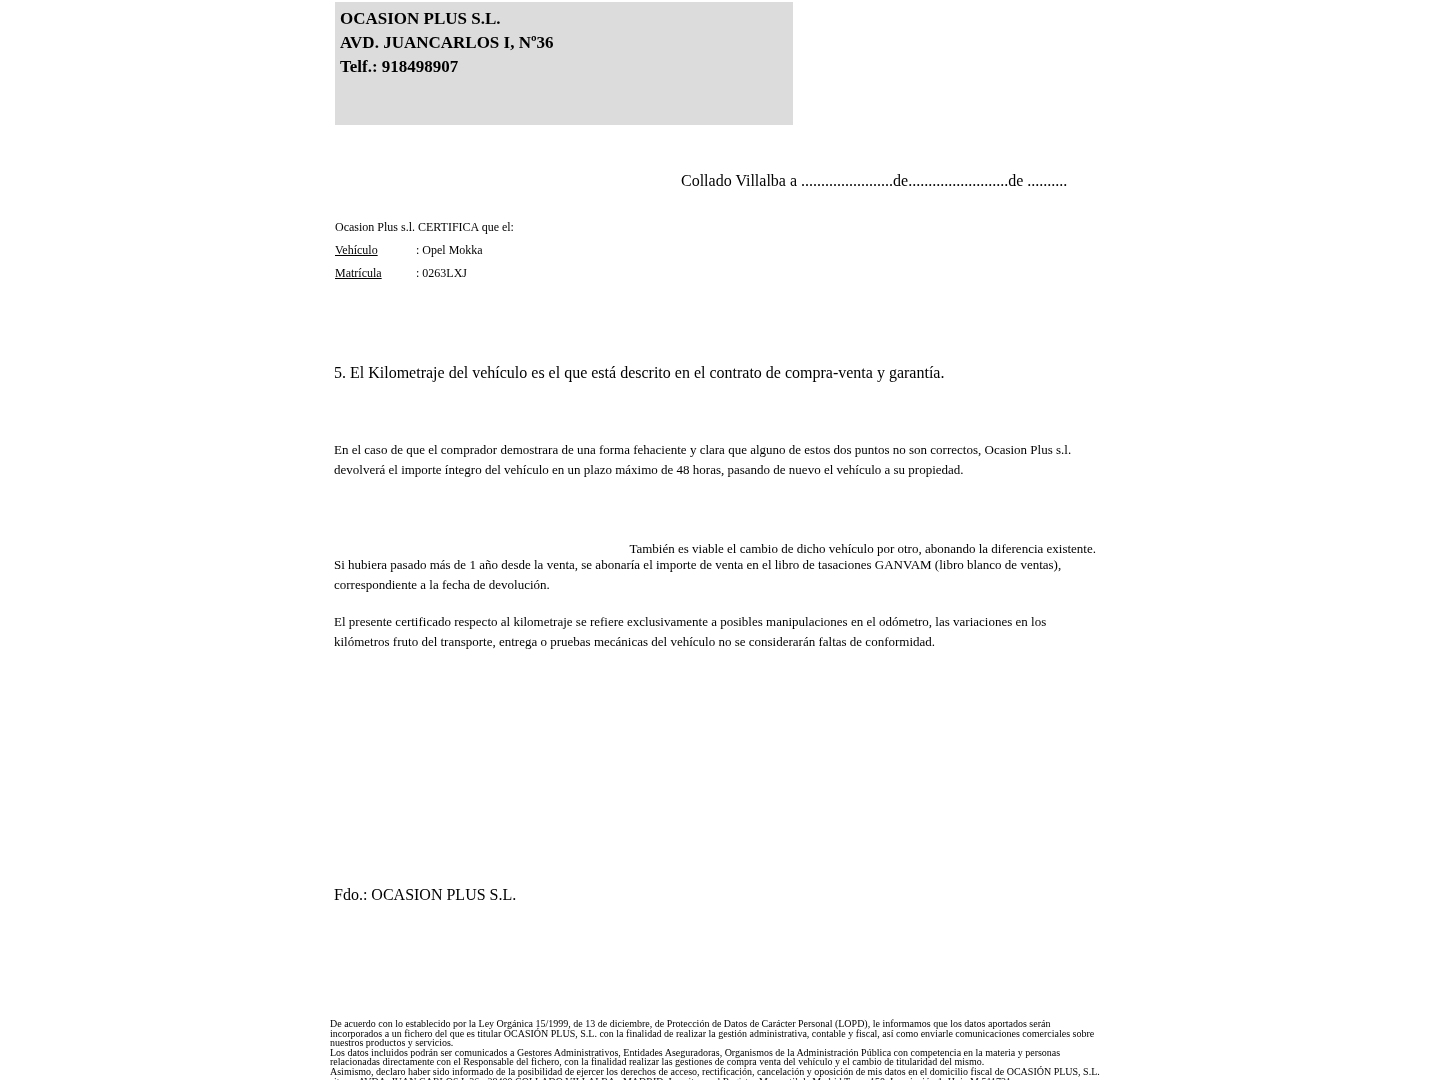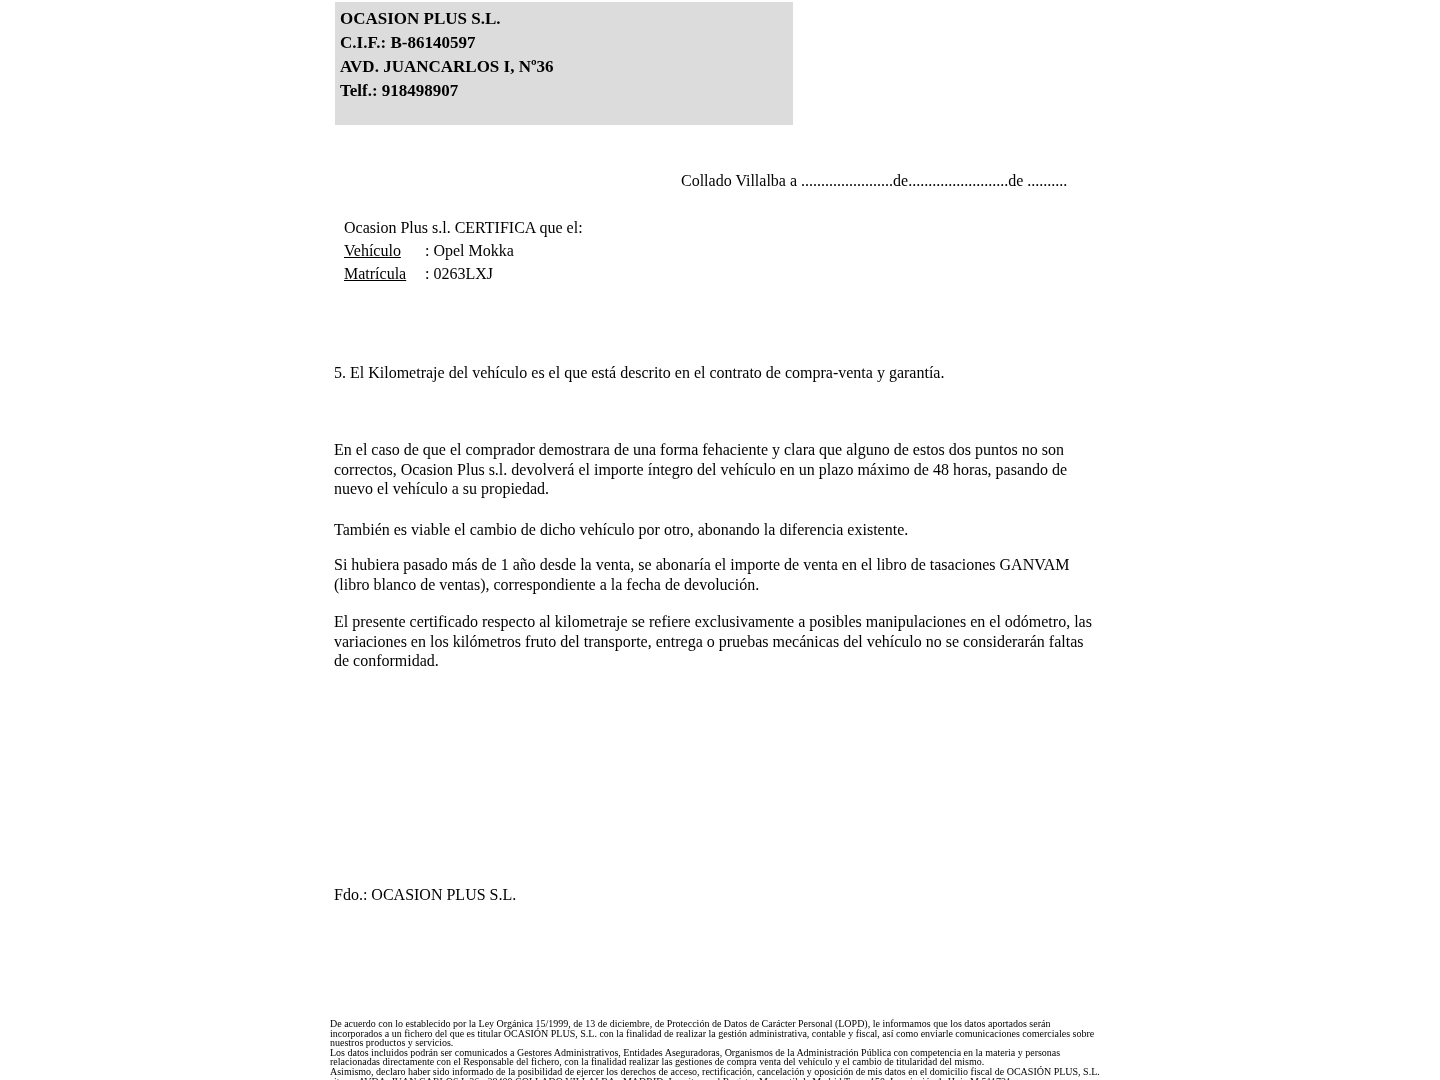--- a/index.html
+++ b/index.html
@@ -27,23 +27,23 @@
   }
   .date-line {
     position: absolute;
     left: 681px;
     top: 172px;
     font-size: 16px;
     white-space: nowrap;
   }
   .certify-block {
     position: absolute;
-    left: 344px;
+    left: 335px;
     top: 216px;
-    font-size: 16px;
+    font-size: 12px;
     line-height: 23px;
   }
   .field-row .field-label {
     display: inline-block;
     min-width: 81px;
   }
   .field-row .field-label .u {
     text-decoration: underline;
   }
   .point {
@@ -52,26 +52,26 @@
     font-size: 16px;
     line-height: 19.5px;
     width: 770px;
   }
   .point-1 { top: 325px; }
   .point-2 { top: 363px; }
   .para {
     position: absolute;
     left: 334px;
     width: 762px;
-    font-size: 16px;
+    font-size: 13px;
     line-height: 19.5px;
     text-align: left;
   }
   .para-1 { top: 440px; }
-  .para-2 { top: 520px; }
+  .para-2 { top: 539px; text-align: right; }
   .para-3 { top: 555px; }
   .para-4 { top: 612px; }
   .signature {
     position: absolute;
     left: 334px;
     top: 862px;
     font-size: 16px;
     margin-top: 24px;
   }
   .footer {
@@ -84,21 +84,20 @@
   }
   .footer p { margin: 0; }
 </style>
 </head>
 <body>
 
 <div class="page">
 
   <div class="header-box">
     <div>OCASION PLUS S.L.</div>
-    <div>C.I.F.: B-86140597</div>
     <div>AVD. JUANCARLOS I, Nº36</div>
     <div>Telf.: 918498907</div>
   </div>
 
   <div class="date-line">Collado Villalba a .......................de.........................de ..........</div>
 
   <div class="certify-block">
     <div>Ocasion Plus s.l. CERTIFICA que el:</div>
     <div class="field-row">
       <span class="field-label"><span class="u">Vehículo</span></span><span>: Opel Mokka</span>

